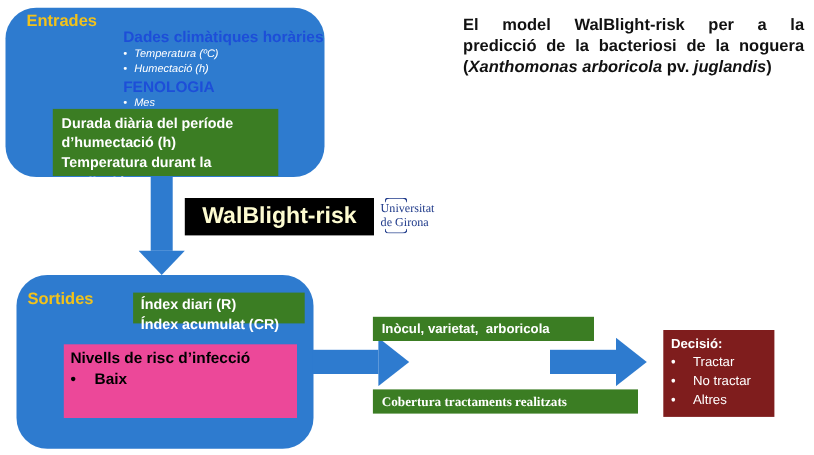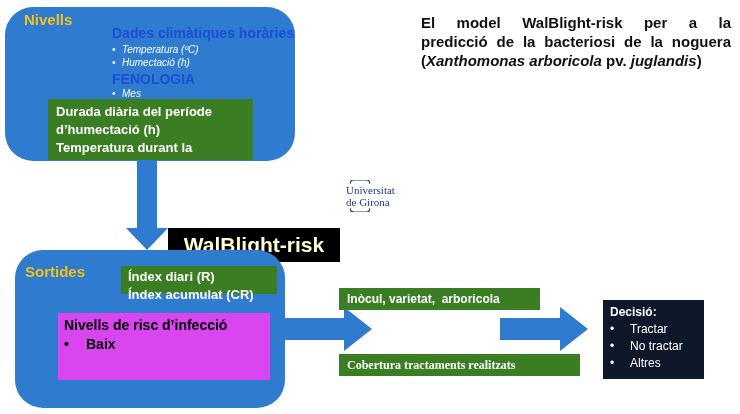--- a/index.html
+++ b/index.html
@@ -20,21 +20,21 @@
 <div class="abs" style="left:421px; top:13px; width:310px; font-weight:bold; font-size:15px; line-height:19px; color:#111;">
   <div style="text-align:justify; text-align-last:justify;">El model WalBlight-risk per a la</div>
   <div style="text-align:justify; text-align-last:justify;">predicció de la bacteriosi de la noguera</div>
   <div>
     <span>(</span><i>Xanthomonas arboricola</i><span> pv. </span><i>juglandis</i><span>)</span>
   </div>
 </div>
 
 <div class="abs blue-box" style="left:5px; top:7px; width:290px; height:154px;">
 </div>
-<div class="abs gold" style="left:24px; top:11px; font-size:15px;">Nivells</div>
+<div class="abs gold" style="left:24px; top:11px; font-size:15px;">Entrades</div>
 <div class="abs white-b" style="left:112px; top:25px; font-size:14px;">Dades climàtiques horàries</div>
 <ul class="abs" style="left:112px; top:43px;">
   <li class="ital bul" style="line-height:13px;">Temperatura (ºC)</li>
   <li class="ital bul" style="line-height:13px;">Humectació (h)</li>
 </ul>
 <div class="abs white-b" style="left:112px; top:71px; font-size:14px;">FENOLOGIA</div>
 <ul class="abs" style="left:112px; top:87px;">
   <li class="ital bul" style="line-height:13px;">Mes</li>
 </ul>
 <div class="abs green" style="left:48px; top:99px; width:205px; height:61px; padding:4px 0 0 8px; box-sizing:border-box; font-size:13px; line-height:18px;">
@@ -43,21 +43,21 @@
   <div>Fenologia</div>
 </div>
 
 <div class="abs" style="left:126px; top:160px; width:44px; height:92px;">
   <svg width="44" height="92">
     <rect x="11" y="0" width="20" height="68" fill="#2e7bcf"></rect>
     <polygon points="0,68 42,68 21,90" fill="#2e7bcf"></polygon>
   </svg>
 </div>
 
-<div class="abs" style="left:168px; top:180px; width:172px; height:34px; background:#000; display:flex; align-items:center; justify-content:center;margin-top:48px;">
+<div class="abs" style="left:168px; top:180px; width:172px; height:34px; background:#000; display:flex; align-items:center; justify-content:center;">
   <span style="color:#fdfbd0; font-weight:bold; font-size:21px;">WalBlight-risk</span>
 </div>
 
 <div class="abs" style="left:346px; top:180px; width:58px; height:36px; font-family:'Liberation Serif', serif; color:#1f3a8a; font-size:11px; line-height:12px;">
   <svg width="20" height="4" style="display:block; margin-left:4px;">
     <path d="M0,4 Q0,0 4,0 L16,0 Q20,0 20,4" stroke="#1f3a8a" stroke-width="1.2" fill="none"></path>
   </svg>
   <div>Universitat</div>
   <div>de Girona</div>
   <svg width="20" height="4" style="display:block; margin-left:4px;">
@@ -65,21 +65,21 @@
   </svg>
 </div>
 
 <div class="abs blue-box" style="left:15px; top:250px; width:270px; height:158px;">
 </div>
 <div class="abs gold" style="left:25px; top:263px; font-size:15px;">Sortides</div>
 <div class="abs green" style="left:121px; top:266px; width:156px; height:28px; padding:2px 0 0 7px; box-sizing:border-box; font-size:13px; line-height:18px;">
   <div>Índex diari (R)</div>
   <div>Índex acumulat (CR)</div>
 </div>
-<div class="abs" style="left:58px; top:313px; width:212px; height:67px; background:#d946ef; padding:3px 0 0 6px; box-sizing:border-box; font-weight:bold; font-size:14px; line-height:19px; color:#000;">
+<div class="abs" style="left:58px; top:313px; width:212px; height:67px; background:#ec4899; padding:3px 0 0 6px; box-sizing:border-box; font-weight:bold; font-size:14px; line-height:19px; color:#000;">
   <div>Nivells de risc d’infecció</div>
   <div class="bul-big"><span style="display:inline-block; width:22px;">•</span><span>Baix</span></div>
 </div>
 
 <div class="abs" style="left:284px; top:307px; width:90px; height:44px;">
   <svg width="90" height="44">
     <rect x="0" y="11" width="60" height="22" fill="#2e7bcf"></rect>
     <polygon points="60,0 60,44 88,22" fill="#2e7bcf"></polygon>
   </svg>
 </div>
@@ -91,18 +91,18 @@
   <span>Cobertura tractaments realitzats</span>
 </div>
 
 <div class="abs" style="left:500px; top:307px; width:90px; height:44px;">
   <svg width="90" height="44">
     <rect x="0" y="11" width="60" height="22" fill="#2e7bcf"></rect>
     <polygon points="60,0 60,44 88,22" fill="#2e7bcf"></polygon>
   </svg>
 </div>
 
-<div class="abs" style="left:603px; top:300px; width:101px; height:79px; background:#0f172a; color:#fff; font-size:12px; line-height:17px; padding:4px 0 0 7px; box-sizing:border-box;">
+<div class="abs" style="left:603px; top:300px; width:101px; height:79px; background:#7f1d1d; color:#fff; font-size:12px; line-height:17px; padding:4px 0 0 7px; box-sizing:border-box;">
   <div style="font-weight:bold;">Decisió:</div>
   <div><span style="display:inline-block; width:20px;">•</span><span>Tractar</span></div>
   <div><span style="display:inline-block; width:20px;">•</span><span>No tractar</span></div>
   <div><span style="display:inline-block; width:20px;">•</span><span>Altres</span></div>
 </div>
 
 </body></html>

